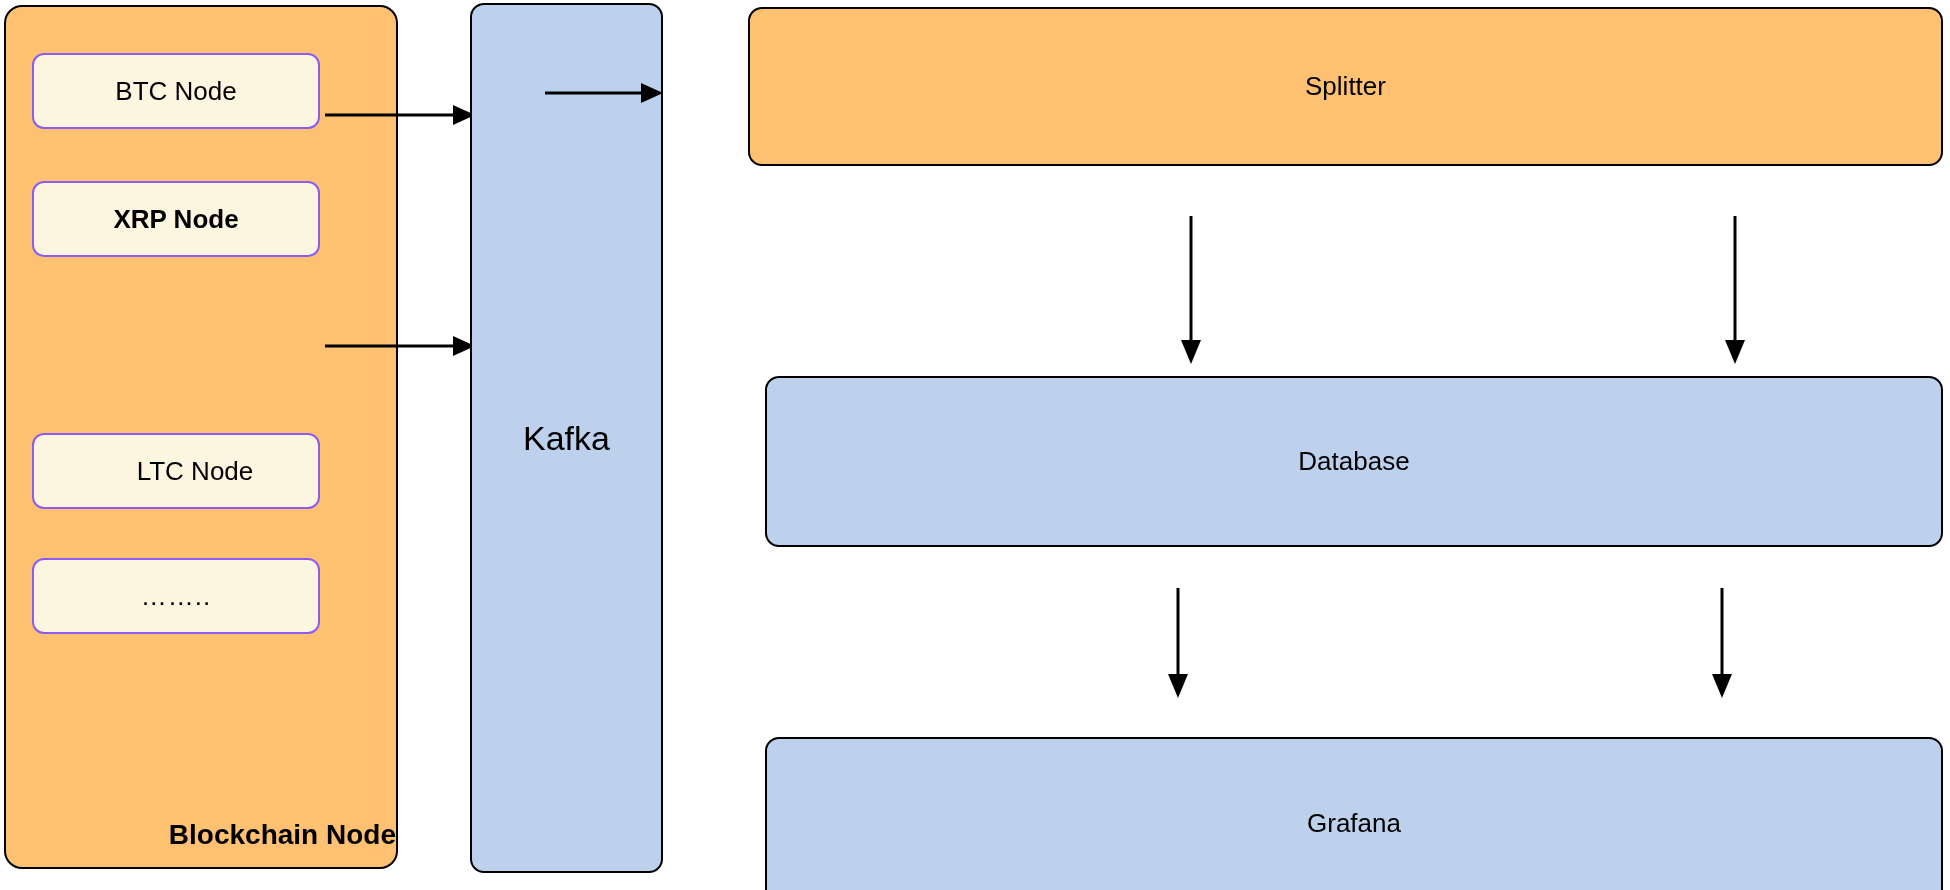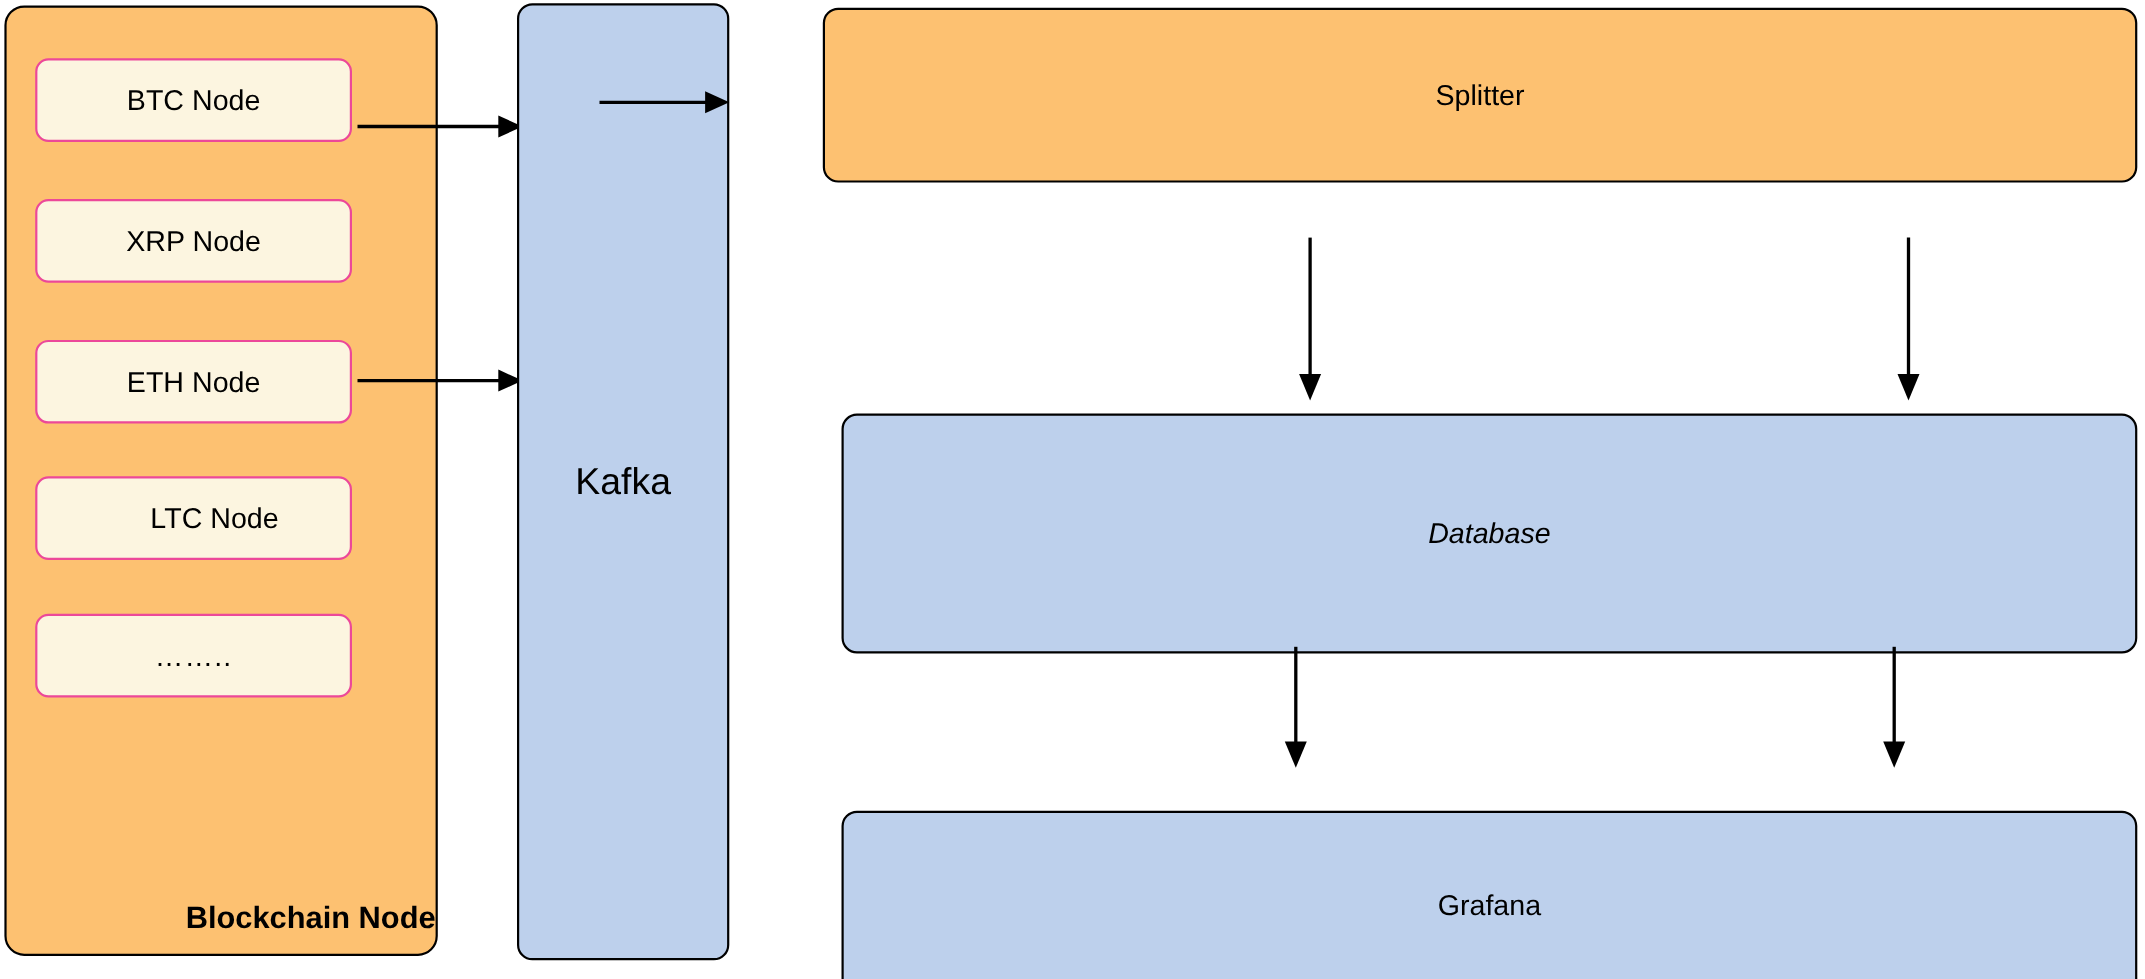--- a/index.html
+++ b/index.html
@@ -37,30 +37,30 @@
     border-radius: 18px;
     display: block;
   }
   .node-box {
     position: absolute;
     box-sizing: border-box;
     left: 26px;
     width: 288px;
     height: 76px;
     background: #FCF5E0;
-    border: 2px solid #ec4899;
+    border: 2px solid #8b5cf6;
     border-radius: 12px;
     display: flex;
     align-items: center;
     justify-content: center;
     font-size: 26px;
     color: #000000;
   }
   #node-btc  { top: 46px;  }
-  #node-xrp  { top: 174px; }
+  #node-xrp  { top: 174px; font-weight: bold; }
   #node-eth  { top: 302px; }
   #node-ltc  { top: 426px; padding-left: 38px; }
   #node-more { top: 551px; }
   #node-more .ellipsis {
     letter-spacing: 1px;
     font-size: 26px;
   }
   #blockchain-label {
     position: absolute;
     left: 0;
@@ -90,25 +90,24 @@
     width: 1195px;
     height: 159px;
     background: #FDC171;
     border-radius: 14px;
     font-size: 26px;
   }
   #database-box {
     left: 765px;
     top: 376px;
     width: 1178px;
-    height: 218px;
+    height: 171px;
     background: #BDD0EC;
     border-radius: 14px;
     font-size: 26px;
-    font-style: italic;
   }
   #grafana-box {
     left: 765px;
     top: 705px;
     width: 1178px;
     height: 173px;
     background: #BDD0EC;
     border-radius: 14px;
     font-size: 26px;
     margin-top: 32px;
@@ -125,23 +124,20 @@
 
 <div id="canvas">
 
   <div class="box" id="blockchain-group">
     <div class="node-box" id="node-btc">
       <span>BTC Node</span>
     </div>
     <div class="node-box" id="node-xrp">
       <span>XRP Node</span>
     </div>
-    <div class="node-box" id="node-eth">
-      <span>ETH Node</span>
-    </div>
     <div class="node-box" id="node-ltc">
       <span>LTC Node</span>
     </div>
     <div class="node-box" id="node-more">
       <span class="ellipsis">……..</span>
     </div>
     <div id="blockchain-label">Blockchain Node</div>
   </div>
 
   <div class="arrow" style="left:325px; top:100px;">

